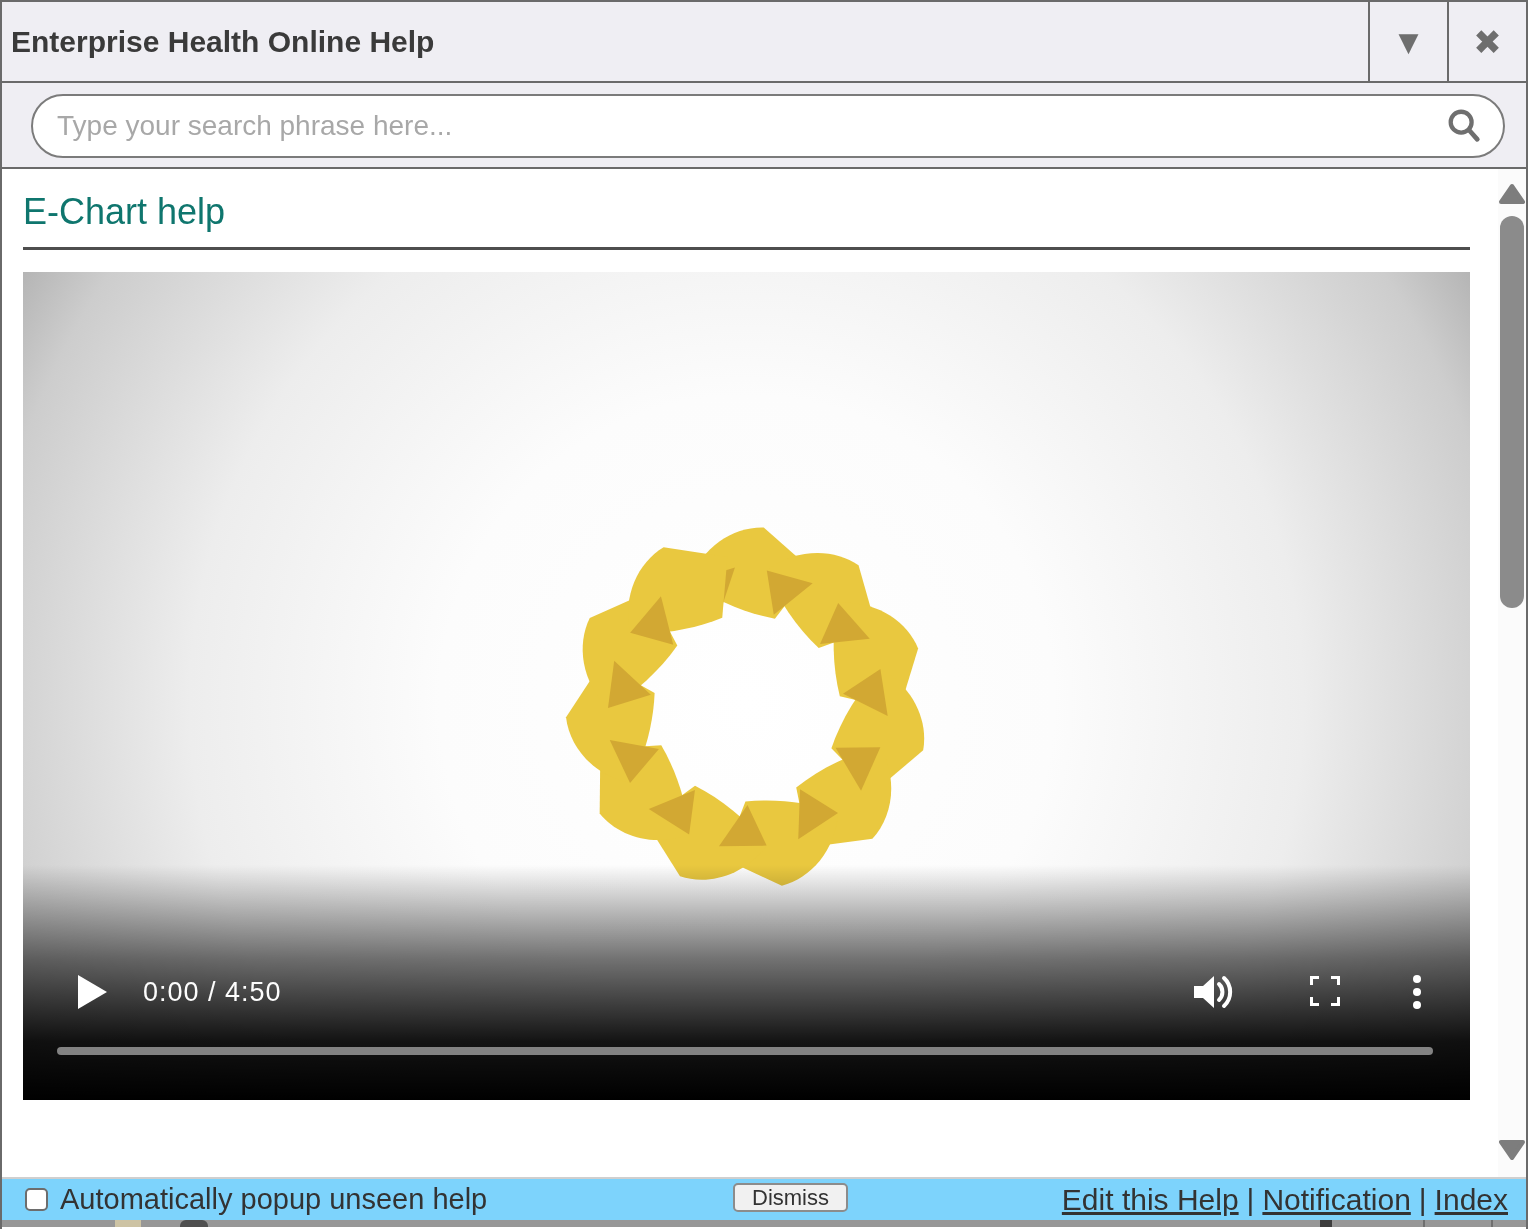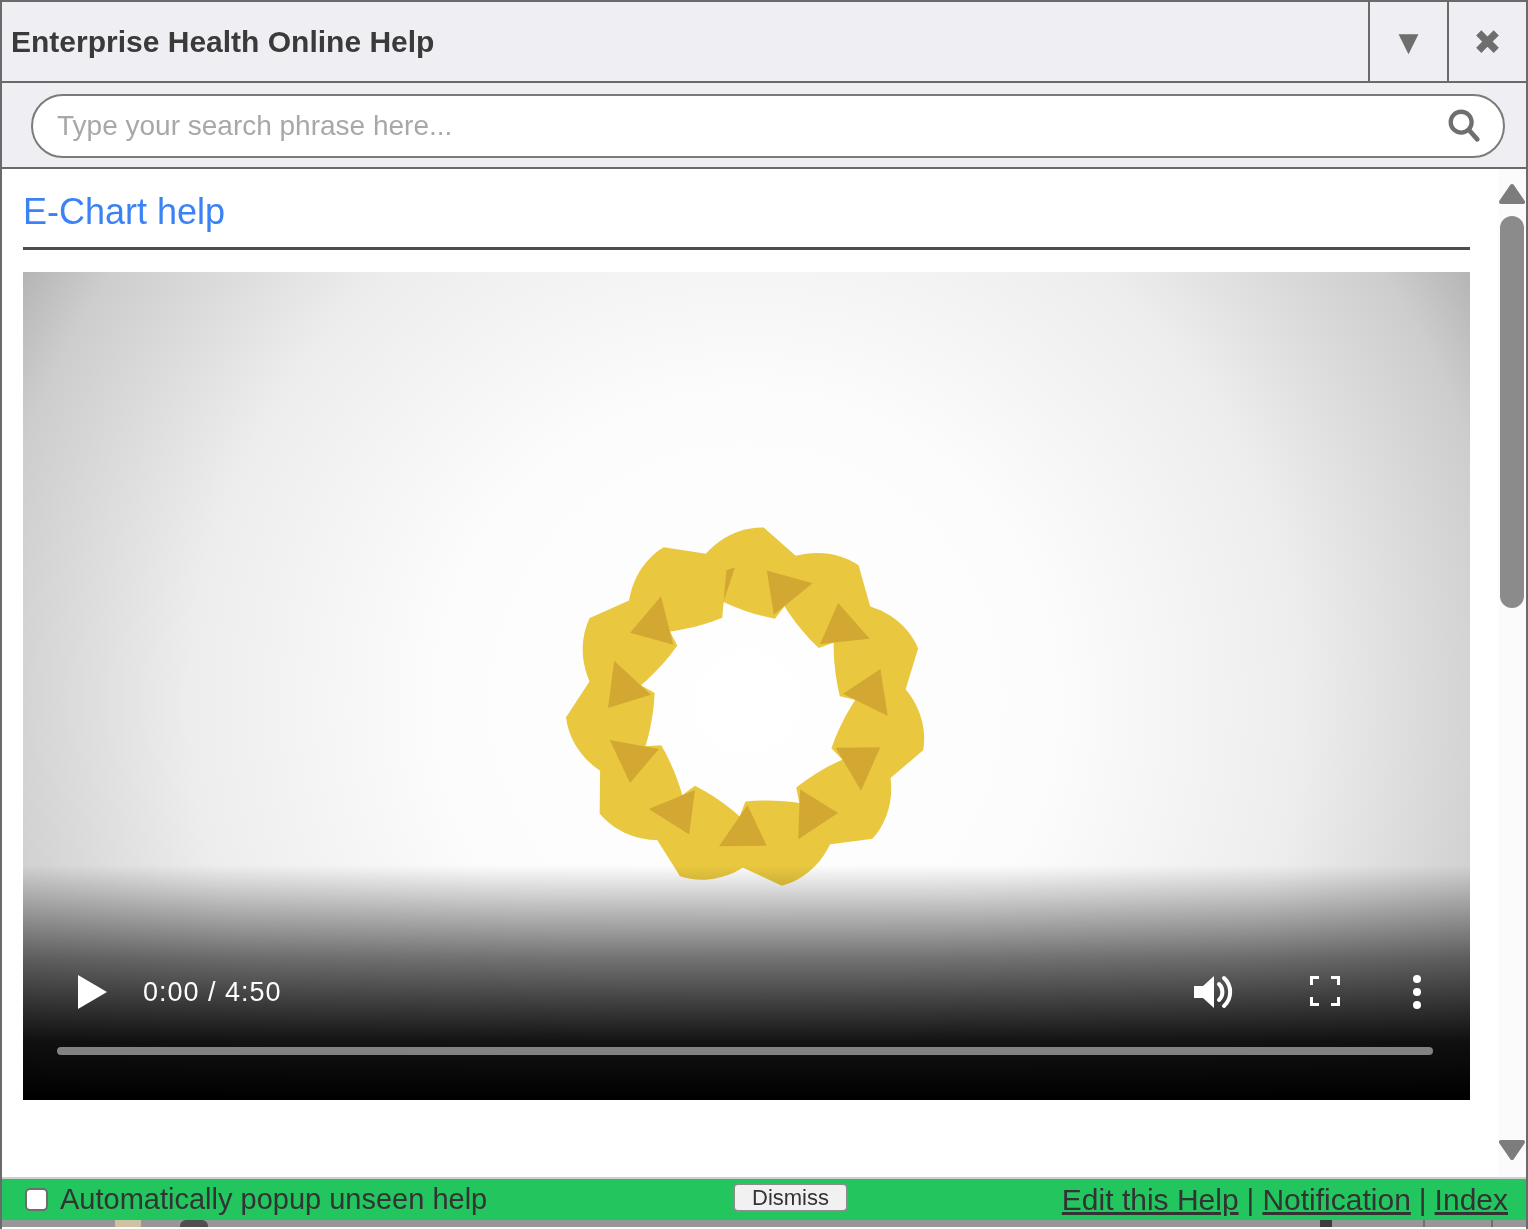--- a/index.html
+++ b/index.html
@@ -41,21 +41,21 @@
   .search-pill input {
     flex: 1; border: none; outline: none; background: transparent;
     font-size: 28px; color: #ec4899; font-family: "Liberation Sans", sans-serif;
   }
   .search-pill input::placeholder { color: #a8a8a8; opacity: 1; }
   .search-icon { width: 38px; height: 38px; flex: 0 0 38px; }
 
   
   .content-row { flex: 0 0 1010px; height: 1010px; display: flex; border-bottom: 2px solid #cfcfcf; background: #fff; }
   .main { flex: 1; padding: 0 28px 0 21px; overflow: hidden; }
-  .page-heading { margin-top: 22px; font-size: 36px; font-weight: 400; color: #3b82f6; }
+  .page-heading { margin-top: 22px; font-size: 36px; font-weight: 400; color: #0f766e; }
   .heading-rule { border: none; border-top: 3px solid #4e4e4e; margin-top: 14px; }
 
   
   .video {
     position: relative; margin-top: 22px; height: 828px; width: 1447px;
     background: radial-gradient(circle 960px at 50% 52%, #ffffff 0%, #fcfcfc 32%, #ededed 58%, #cdcdcd 80%, #8e8e8e 100%);
     overflow: hidden;
   }
   .video-fade {
     position: absolute; left: 0; right: 0; bottom: 0; height: 235px;
@@ -85,21 +85,21 @@
   .transcript-box a { font-size: 29px; color: #2d2d2d; text-decoration: underline; }
 
   
   .scrollbar { flex: 0 0 28px; width: 28px; background: #fbfbfb; position: relative; }
   .sb-thumb { position: absolute; left: 2px; top: 47px; width: 24px; height: 392px; background: #8b8b8b; border-radius: 12px; cursor: pointer; }
   .sb-arrow { position: absolute; left: 1px; width: 26px; height: 22px; cursor: pointer; }
   .sb-arrow.up { top: 14px; }
   .sb-arrow.down { bottom: 16px; }
 
   
-  .bottom-bar { flex: 0 0 41px; height: 41px; background: #22c55e; display: flex; align-items: center; position: relative; padding-left: 23px; }
+  .bottom-bar { flex: 0 0 41px; height: 41px; background: #7dd3fc; display: flex; align-items: center; position: relative; padding-left: 23px; }
   .checkbox {
     width: 23px; height: 23px; border: 2.5px solid #6d6d6d; border-radius: 5px;
     background: #fff; margin-right: 12px; flex: 0 0 23px; cursor: pointer;
   }
   .popup-label { font-size: 29px; color: #333; white-space: nowrap; }
   .dismiss-btn {
     position: absolute; left: 731px; top: 4px; height: 29px; padding: 0 17px;
     font-size: 22px; color: #333; background: #f1f1f1; border: 2px solid #8c8c8c; border-radius: 5px;
     font-family: "Liberation Sans", sans-serif; cursor: pointer;
   }

